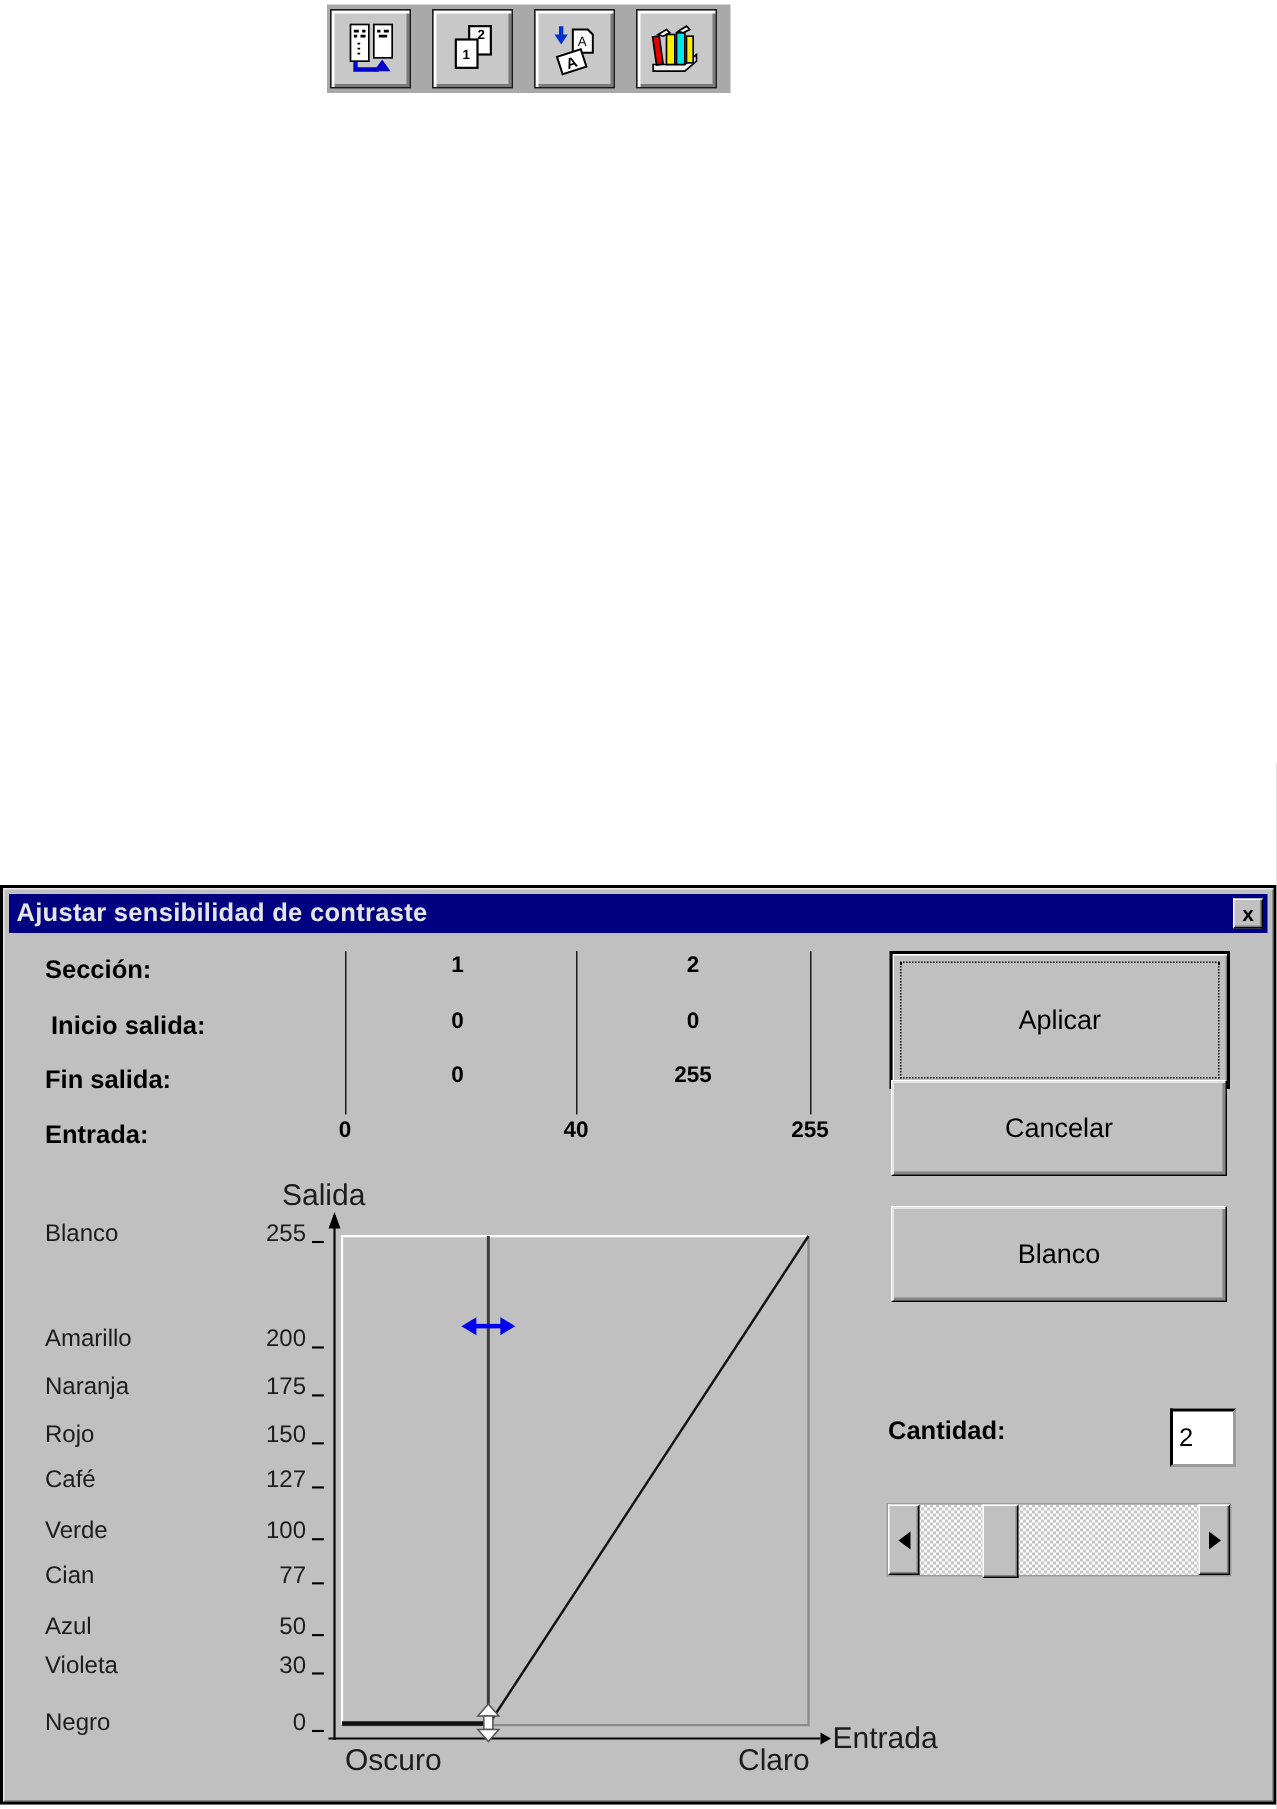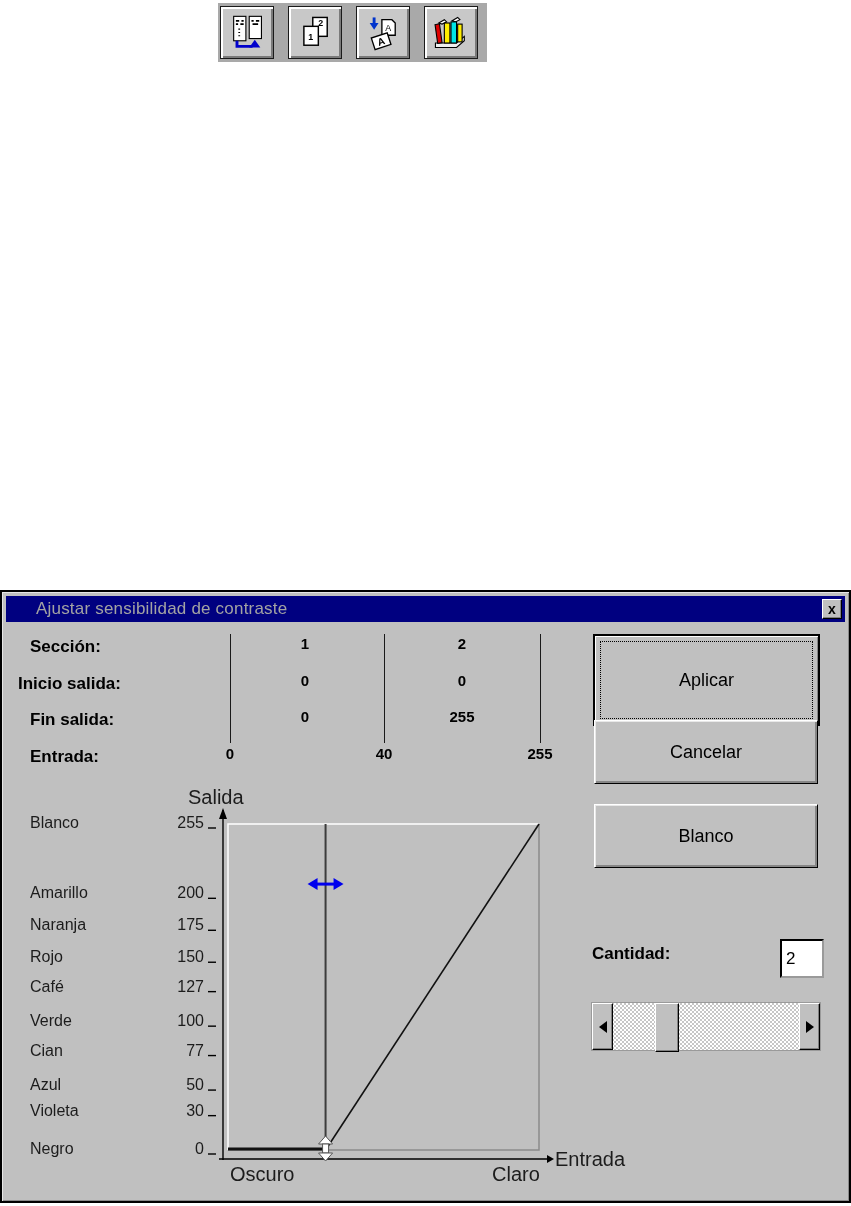--- a/index.html
+++ b/index.html
@@ -13,21 +13,21 @@
           box-shadow:inset 2px 2px 0 #ffffff,inset -2px -2px 0 #7a7a7a;
           display:flex;align-items:center;justify-content:center;padding:0;cursor:pointer;}
   .tb-btn svg{display:block;}
 
   
   .dialog{position:absolute;left:0;top:590px;width:851px;height:613px;background:#c0c0c0;
           border:2px solid #000;box-sizing:border-box;
           box-shadow:inset 1px 1px 0 #e6e6e6,inset -1px -1px 0 #8a8a8a;}
   .titlebar{position:absolute;left:4px;top:4px;right:4px;height:26px;background:#000080;
             display:flex;align-items:center;}
-  .title-text{color:#a3a3a3;font-size:17px;font-weight:normal;padding-left:5px;letter-spacing:.2px;margin-left:25px;}
+  .title-text{color:#e5e5e5;font-size:17px;font-weight:bold;padding-left:5px;letter-spacing:.2px;}
   .close-btn{position:absolute;right:3px;top:3px;width:20px;height:20px;background:#c0c0c0;
              border:1px solid;border-color:#fff #000 #000 #fff;box-shadow:inset -1px -1px 0 #808080;
              font-size:14px;font-weight:bold;line-height:18px;text-align:center;padding:0;cursor:pointer;}
 
   .lbl{position:absolute;font-size:17px;font-weight:bold;white-space:nowrap;}
   .val{position:absolute;font-size:15px;font-weight:bold;width:100px;text-align:center;}
   .sep{position:absolute;top:42px;width:1px;height:109px;background:#1a1a1a;}
 
   .axis-text{position:absolute;font-size:20px;color:#1c1c1c;white-space:nowrap;}
   .axis-row-label{position:absolute;left:28px;font-size:16px;color:#1c1c1c;white-space:nowrap;}
@@ -119,21 +119,21 @@
   </div>
 
   <div class="dialog">
 
     <div class="titlebar">
       <span class="title-text">Ajustar sensibilidad de contraste</span>
       <button class="close-btn">x</button>
     </div>
 
     <div class="lbl" style="left:28px;top:45px">Sección:</div>
-    <div class="lbl" style="left:16px;top:82px">Inicio salida:</div>
+    <div class="lbl" style="left:32px;top:82px">Inicio salida:</div>
     <div class="lbl" style="left:28px;top:118px">Fin salida:</div>
     <div class="lbl" style="left:28px;top:155px">Entrada:</div>
 
     <div class="sep" style="left:228px"></div>
     <div class="sep" style="left:382px"></div>
     <div class="sep" style="left:538px"></div>
 
     <div class="val" style="left:253px;top:43px">1</div>
     <div class="val" style="left:410px;top:43px">2</div>
     <div class="val" style="left:253px;top:80px">0</div>

